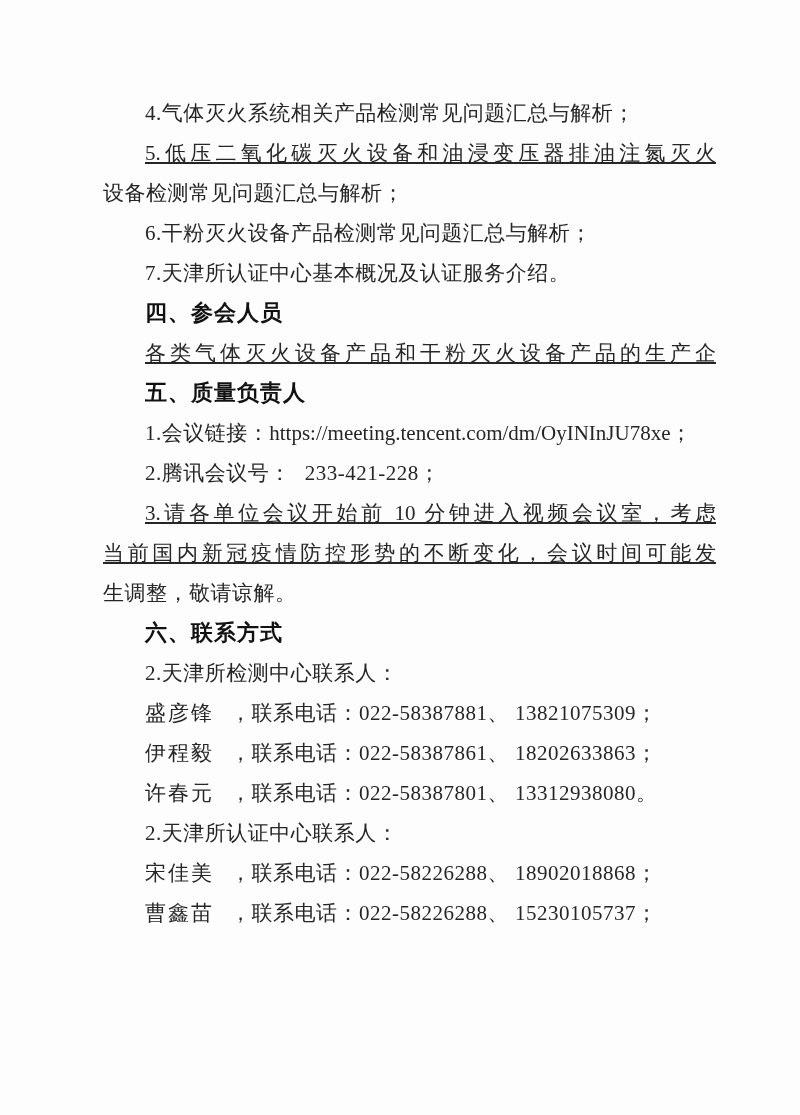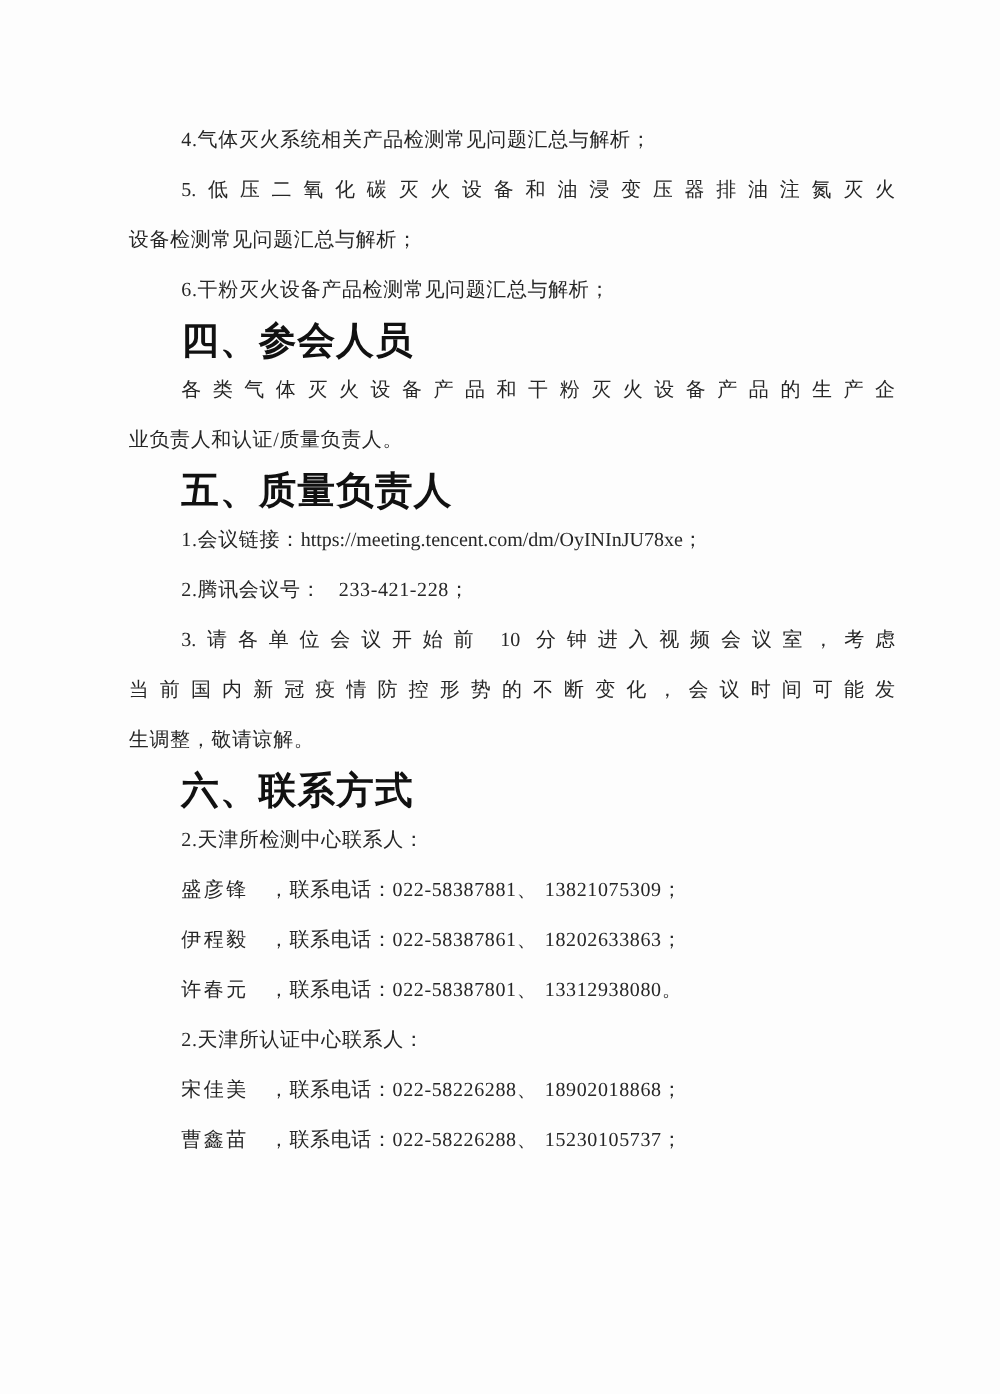--- a/index.html
+++ b/index.html
@@ -18,39 +18,40 @@
   }
   .textcol {
     position: absolute;
     left: 103px;
     top: 93px;
     width: 613px;
   }
   .ln {
     height: 40px;
     line-height: 40px;
-    font-size: 16px;
+    font-size: 21px;
     letter-spacing: 0.5px;
     white-space: nowrap;
     color: #262626;
   }
   .ln.indent {
     padding-left: 42px;
   }
   
   .ln.j {
     white-space: normal;
     text-align: justify;
     text-align-last: justify;
     letter-spacing: 0;
+    text-decoration: underline;
   }
   .ln.heading {
     font-family: "Liberation Sans", "DejaVu Sans", sans-serif;
     font-weight: 700;
-    font-size: 30px;
+    font-size: 22px;
     letter-spacing: 1px;
     color: #111111;
   }
   .url {
     letter-spacing: 0;
   }
   .meeting-id-value {
     margin-left: 14px;
     letter-spacing: 0.5px;
   }
@@ -67,24 +68,24 @@
 </head>
 <body>
 
 <div class="page">
   <div class="textcol">
 
     <div class="ln indent">4.气体灭火系统相关产品检测常见问题汇总与解析；</div>
     <div class="ln indent j">5.低压二氧化碳灭火设备和油浸变压器排油注氮灭火</div>
     <div class="ln">设备检测常见问题汇总与解析；</div>
     <div class="ln indent">6.干粉灭火设备产品检测常见问题汇总与解析；</div>
+    <div class="ln indent">7.天津所认证中心基本概况及认证服务介绍。</div>
 
     <div class="ln indent heading">四、参会人员</div>
     <div class="ln indent j">各类气体灭火设备产品和干粉灭火设备产品的生产企</div>
-    <div class="ln">业负责人和认证/质量负责人。</div>
 
     <div class="ln indent heading">五、质量负责人</div>
 
     <div class="ln indent">
       <span>1.会议链接：</span><span class="url">https://meeting.tencent.com/dm/OyINInJU78xe</span><span>；</span>
     </div>
 
     <div class="ln indent">
       <span>2.腾讯会议号：</span><span class="meeting-id-value">233-421-228</span><span>；</span>
     </div>

